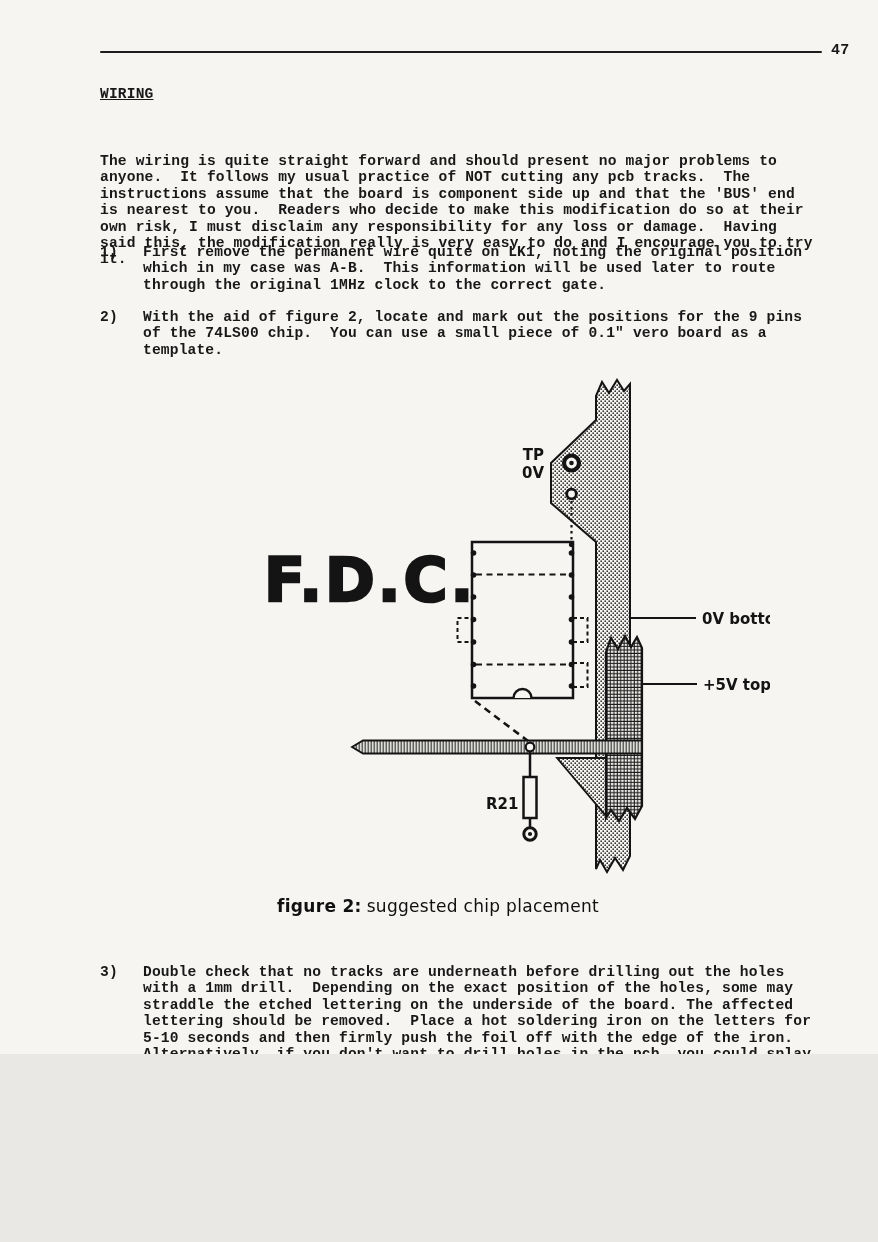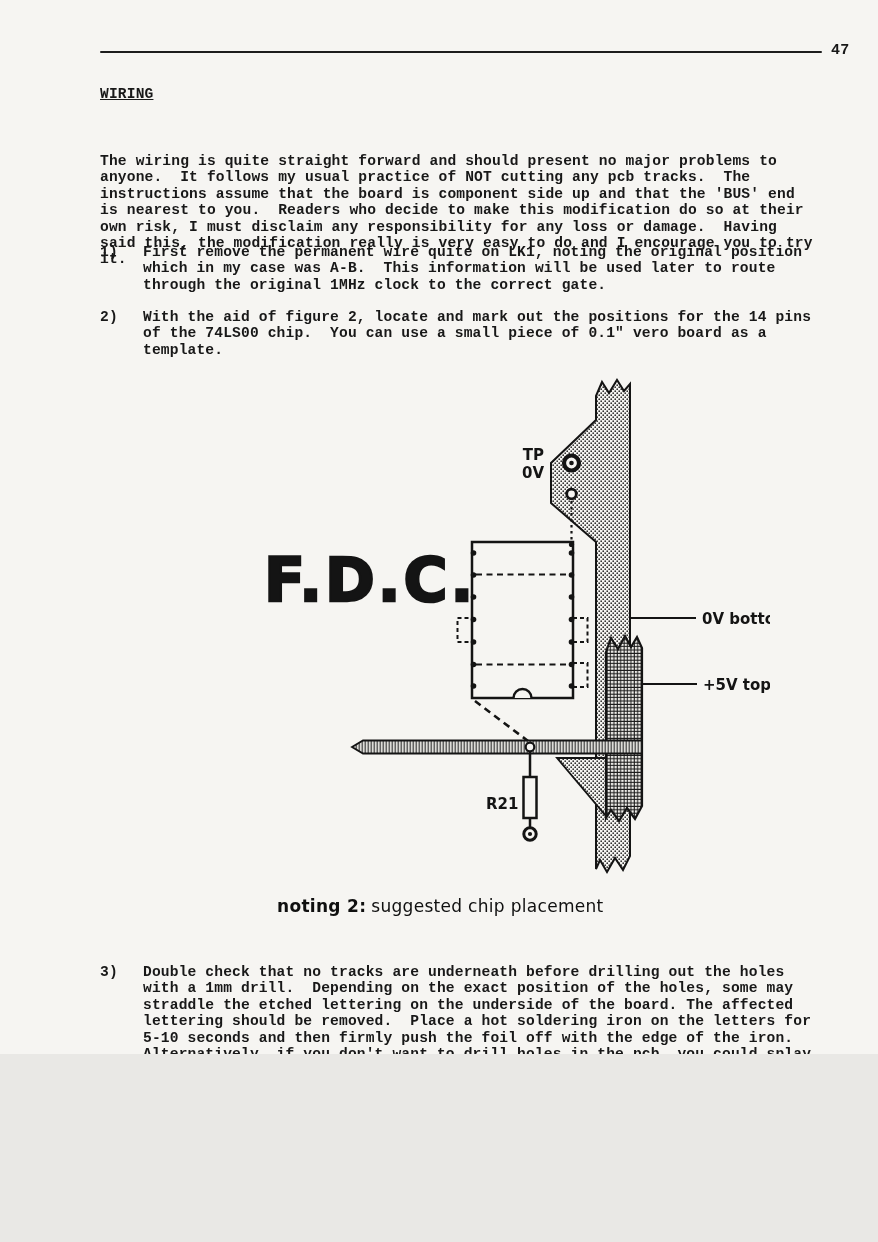--- a/index.html
+++ b/index.html
@@ -52,21 +52,21 @@
 
   <div class="item" style="top:244px">
     <span class="num mono">1)</span>
     <pre class="mono">First remove the permanent wire quite on LK1, noting the original position
 which in my case was A-B.  This information will be used later to route
 through the original 1MHz clock to the correct gate.</pre>
   </div>
 
   <div class="item" style="top:309px">
     <span class="num mono">2)</span>
-    <pre class="mono">With the aid of figure 2, locate and mark out the positions for the 14 pins
+    <pre class="mono">With the aid of figure 2, locate and mark out the positions for the 9 pins
 of the 74LS00 chip.  You can use a small piece of 0.1" vero board as a
 template.</pre>
   </div>
 
   <svg class="fig" width="640" height="520" viewBox="0 0 640 520">
     <defs>
       <pattern id="pat-stipple" width="4" height="4" patternUnits="userSpaceOnUse">
         <rect width="4" height="4" fill="#f6f5f2"></rect>
         <circle cx="1.2" cy="1.2" r="0.85" fill="#242424"></circle>
         <circle cx="3.2" cy="3.2" r="0.85" fill="#242424"></circle>
@@ -148,21 +148,21 @@
       <path d="M500,248 H566" stroke="#141414" stroke-width="2.2"></path>
       <text x="572" y="253.5" font-size="15">0V bottom</text>
       <path d="M512,314 H567" stroke="#141414" stroke-width="2.2"></path>
       <text x="573" y="319.5" font-size="15">+5V top</text>
     </g>
 
     <text x="134" y="231" font-size="60" letter-spacing="3" fill="#f6f5f2" stroke="#141414" stroke-width="2.5">F.D.C.</text>
   </svg>
 
   <div class="caption">
-    <span class="cb">noting 2:</span><span class="cr">suggested chip placement</span>
+    <span class="cb">figure 2:</span><span class="cr">suggested chip placement</span>
   </div>
 
   <div class="item" style="top:964px">
     <span class="num mono">3)</span>
     <pre class="mono">Double check that no tracks are underneath before drilling out the holes
 with a 1mm drill.  Depending on the exact position of the holes, some may
 straddle the etched lettering on the underside of the board. The affected
 lettering should be removed.  Place a hot soldering iron on the letters for
 5-10 seconds and then firmly push the foil off with the edge of the iron.
 Alternatively, if you don't want to drill holes in the pcb, you could splay

